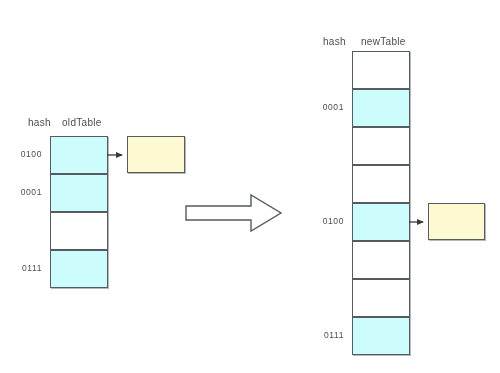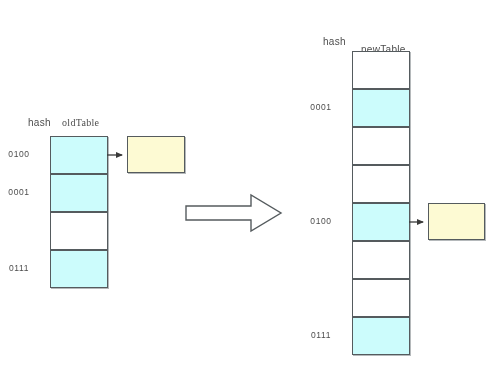--- a/index.html
+++ b/index.html
@@ -26,21 +26,21 @@
     color: #4d4d4d;
     letter-spacing: 0.3px;
     white-space: nowrap;
   }
   .hash-label {
     position: absolute;
     font-size: 8.5px;
     color: #4d4d4d;
     letter-spacing: 0.6px;
     white-space: nowrap;
-    text-align: center;
+    text-align: right;
   }
   .bucket-cell {
     position: absolute;
     box-sizing: border-box;
     border: 1px solid #555b5e;
     box-shadow: 1px 1px 0 rgba(90,100,105,0.45);
   }
   .cell-filled { background: #ccfcfc; }
   .cell-empty  { background: #ffffff; }
 
@@ -58,21 +58,21 @@
     position: absolute;
   }
 </style>
 </head>
 <body>
 
 <div id="diagram-root">
 
   <div>
     <div class="col-header" id="old-hash-header" style="left: 28px; top: 117px;">hash</div>
-    <div class="col-header" id="old-table-header" style="left: 62px; top: 117px; font-family: Liberation Serif, serif;">oldTable</div>
+    <div class="col-header" id="old-table-header" style="left: 62px; top: 117px;">oldTable</div>
 
     <div id="old-buckets">
         <div class="bucket-cell cell-filled" style="left: 50px; top: 136px; width: 58px; height: 38px;"></div>
         <div class="bucket-cell cell-filled" style="left: 50px; top: 174px; width: 58px; height: 38px;"></div>
         <div class="bucket-cell cell-empty" style="left: 50px; top: 212px; width: 58px; height: 38px;"></div>
         <div class="bucket-cell cell-filled" style="left: 50px; top: 250px; width: 58px; height: 38px;"></div>
       </div>
     <div id="old-hash-labels">
         <div class="hash-label" style="left: -4px; top: 149px; width: 46px;">0100</div>
         <div class="hash-label" style="left: -4px; top: 187px; width: 46px;">0001</div>
@@ -90,21 +90,21 @@
       <line x1="1" y1="6" x2="16" y2="6" stroke="#3a3a3a" stroke-width="1.3" marker-end="url(#ah-old)"></line>
     </svg>
   </div>
 
   <svg class="big-arrow" id="transition-arrow" width="98" height="40" viewBox="0 0 98 40" style="left:185px; top:193px;">
     <path d="M1,13 L66,13 L66,2 L96,20 L66,38 L66,27 L1,27 Z" fill="#ffffff" stroke="#555b5e" stroke-width="1.4" stroke-linejoin="miter"></path>
   </svg>
 
   <div>
     <div class="col-header" id="new-hash-header" style="left: 323px; top: 36px;">hash</div>
-    <div class="col-header" id="new-table-header" style="left: 361px; top: 44px; text-align: center;">newTable</div>
+    <div class="col-header" id="new-table-header" style="left: 361px; top: 36px; text-align: center;">newTable</div>
 
     <div id="new-buckets">
         <div class="bucket-cell cell-empty" style="left: 352px; top: 51px; width: 58px; height: 38px;"></div>
         <div class="bucket-cell cell-filled" style="left: 352px; top: 89px; width: 58px; height: 38px;"></div>
         <div class="bucket-cell cell-empty" style="left: 352px; top: 127px; width: 58px; height: 38px;"></div>
         <div class="bucket-cell cell-empty" style="left: 352px; top: 165px; width: 58px; height: 38px;"></div>
         <div class="bucket-cell cell-filled" style="left: 352px; top: 203px; width: 58px; height: 38px;"></div>
         <div class="bucket-cell cell-empty" style="left: 352px; top: 241px; width: 58px; height: 38px;"></div>
         <div class="bucket-cell cell-empty" style="left: 352px; top: 279px; width: 58px; height: 38px;"></div>
         <div class="bucket-cell cell-filled" style="left: 352px; top: 317px; width: 58px; height: 38px;"></div>

